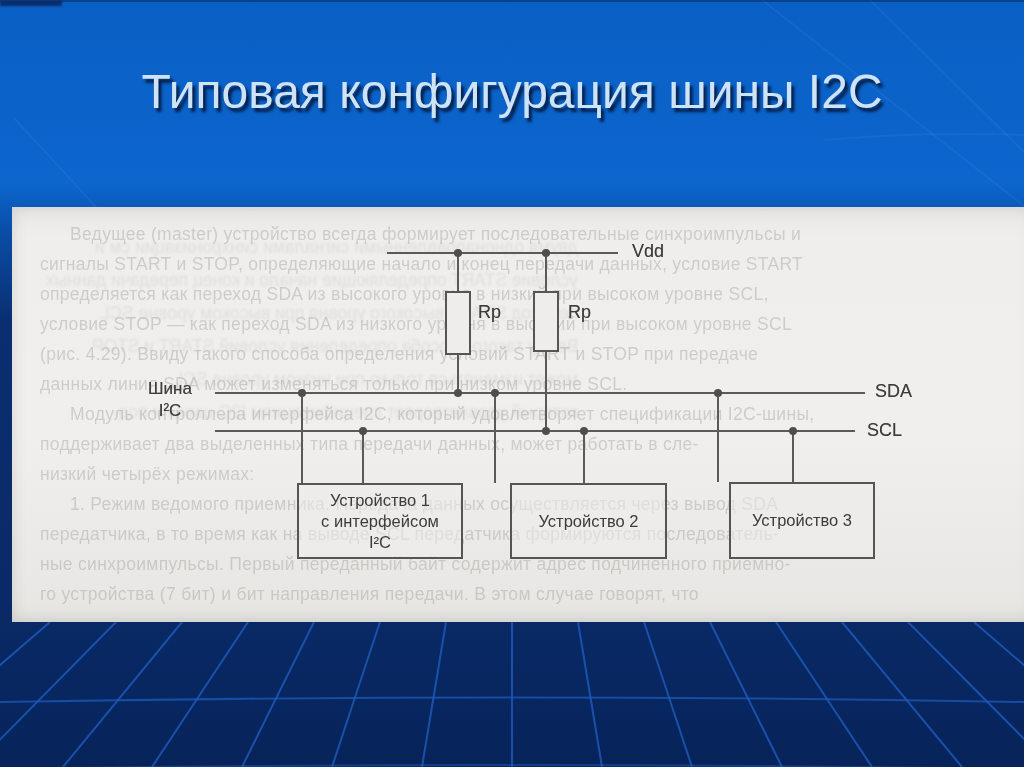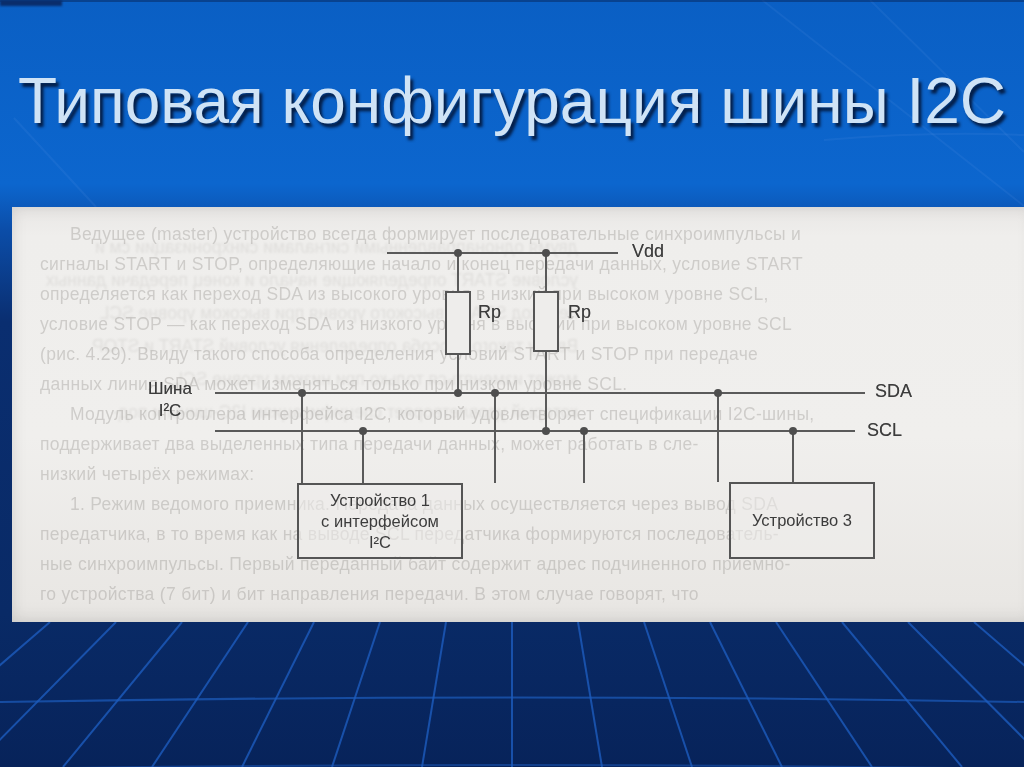--- a/index.html
+++ b/index.html
@@ -6,21 +6,21 @@
   .slide{
     position:relative;width:1024px;height:767px;overflow:hidden;
     font-family:"Liberation Sans",sans-serif;
     background:linear-gradient(180deg,#0a5fc4 0%,#0c66ce 24%,#0b4da8 30%,#0a2e70 42%,#092a66 80%,#07235a 100%);
   }
   
   .top-edge{position:absolute;left:0;top:0;width:1024px;height:2px;background:rgba(6,30,80,.45);}
   .corner-dark{position:absolute;left:0;top:0;width:62px;height:6px;background:#0a2d6b;filter:blur(1px);}
   .title{
     position:absolute;left:0;top:64px;width:1024px;text-align:center;
-    font-size:64px;font-weight:400;letter-spacing:0;color:#cfe3f6;
+    font-size:48px;font-weight:400;letter-spacing:0;color:#cfe3f6;
     text-shadow:3px 4px 3px rgba(3,22,56,.9);
     white-space:nowrap;
   }
   
   .scan{
     position:absolute;left:12px;top:207px;width:1020px;height:415px;
     background:linear-gradient(180deg,#e9e7e5 0%,#efeeec 7%,#f0efed 55%,#e9e7e4 95%,#e3e1de 100%);
     box-shadow:inset 0 0 14px rgba(110,110,110,.22);
     overflow:hidden;
   }
@@ -136,20 +136,23 @@
     <div class="dlabel" style="left:875px;top:381px;">SDA</div>
     <div class="dlabel" style="left:867px;top:420px;">SCL</div>
 
     <div class="dev" style="left:249px;top:483px;width:162px;height:72px;">
       <div>
         <div>Устройство 1</div>
         <div>с интерфейсом</div>
         <div>I²C</div>
       </div>
     </div>
+    <div class="dev" style="left:462px;top:483px;width:153px;height:72px;">
+      <div>Устройство 2</div>
+    </div>
     <div class="dev" style="left:681px;top:482px;width:142px;height:73px;">
       <div>Устройство 3</div>
     </div>
   </div>
 
   <svg class="mesh-bottom" width="1024" height="145" viewBox="0 0 1024 145">
     <g stroke="#1d5cbe" stroke-width="2" fill="none" opacity="0.8">
       <line x1="-16" y1="0" x2="-216" y2="145"></line>
       <line x1="50" y1="0" x2="-118" y2="145"></line>
       <line x1="116" y1="0" x2="-27" y2="145"></line>

